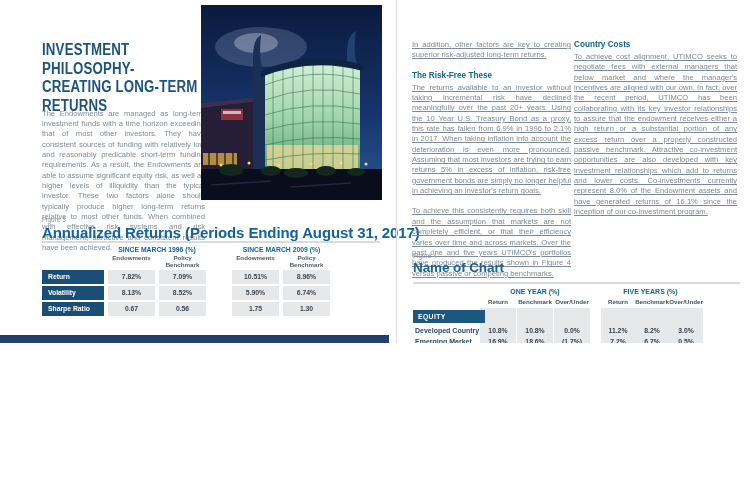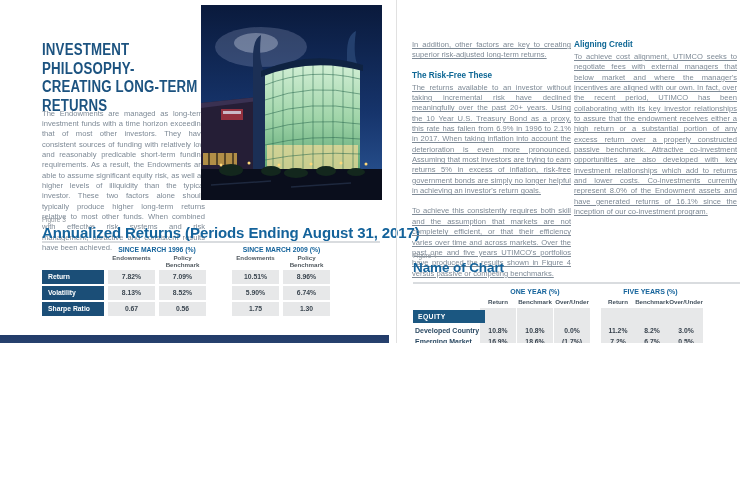--- a/index.html
+++ b/index.html
@@ -209,21 +209,21 @@
   <div class="abs gutter"></div>
 
   <div class="abs colA">
     <p class="body">In addition, other factors are key to creating superior risk-adjusted long-term returns.</p>
     <h3 class="colhead">The Risk-Free These</h3>
     <p class="body">The returns available to an investor without taking incremental risk have declined meaningfully over the past 20+ years. Using the 10 Year U.S. Treasury Bond as a proxy, this rate has fallen from 6.9% in 1996 to 2.1% in 2017. When taking inflation into account the deterioration is even more pronounced. Assuming that most investors are trying to earn returns 5% in excess of inflation, risk-free government bonds are simply no longer helpful in achieving an investor's return goals.</p>
     <p class="body">To achieve this consistently requires both skill and the assumption that markets are not completely efficient, or that their efficiency varies over time and across markets. Over the past one and five years UTIMCO's portfolios have produced the results shown in Figure 4 versus passive or competing benchmarks.</p>
   </div>
 
   <div class="abs colB">
-    <h3 class="colhead">Aligning Credit</h3>
+    <h3 class="colhead">Country Costs</h3>
     <p class="body">To achieve cost alignment, UTIMCO seeks to negotiate fees with external managers that below market and where the manager's incentives are aligned with our own. In fact, over the recent period, UTIMCO has been collaborating with its key investor relationships to assure that the endowment receives either a high return or a substantial portion of any excess return over a properly constructed passive benchmark. Attractive co-investment opportunities are also developed with key investment relationships which add to returns and lower costs. Co-investments currently represent 8.0% of the Endowment assets and have generated returns of 16.1% since the inception of our co-investment program.</p>
   </div>
 
   <div class="abs fig4">
     <div class="abs f4-label">Figure 4</div>
     <div class="abs f4-title">Name of Chart</div>
     <div class="abs f4-rule"></div>
 
     <div class="abs f4-group" style="left:67px;width:110px;">ONE YEAR (%)</div>
     <div class="abs f4-group" style="left:185px;width:105px;">FIVE YEARS (%)</div>

